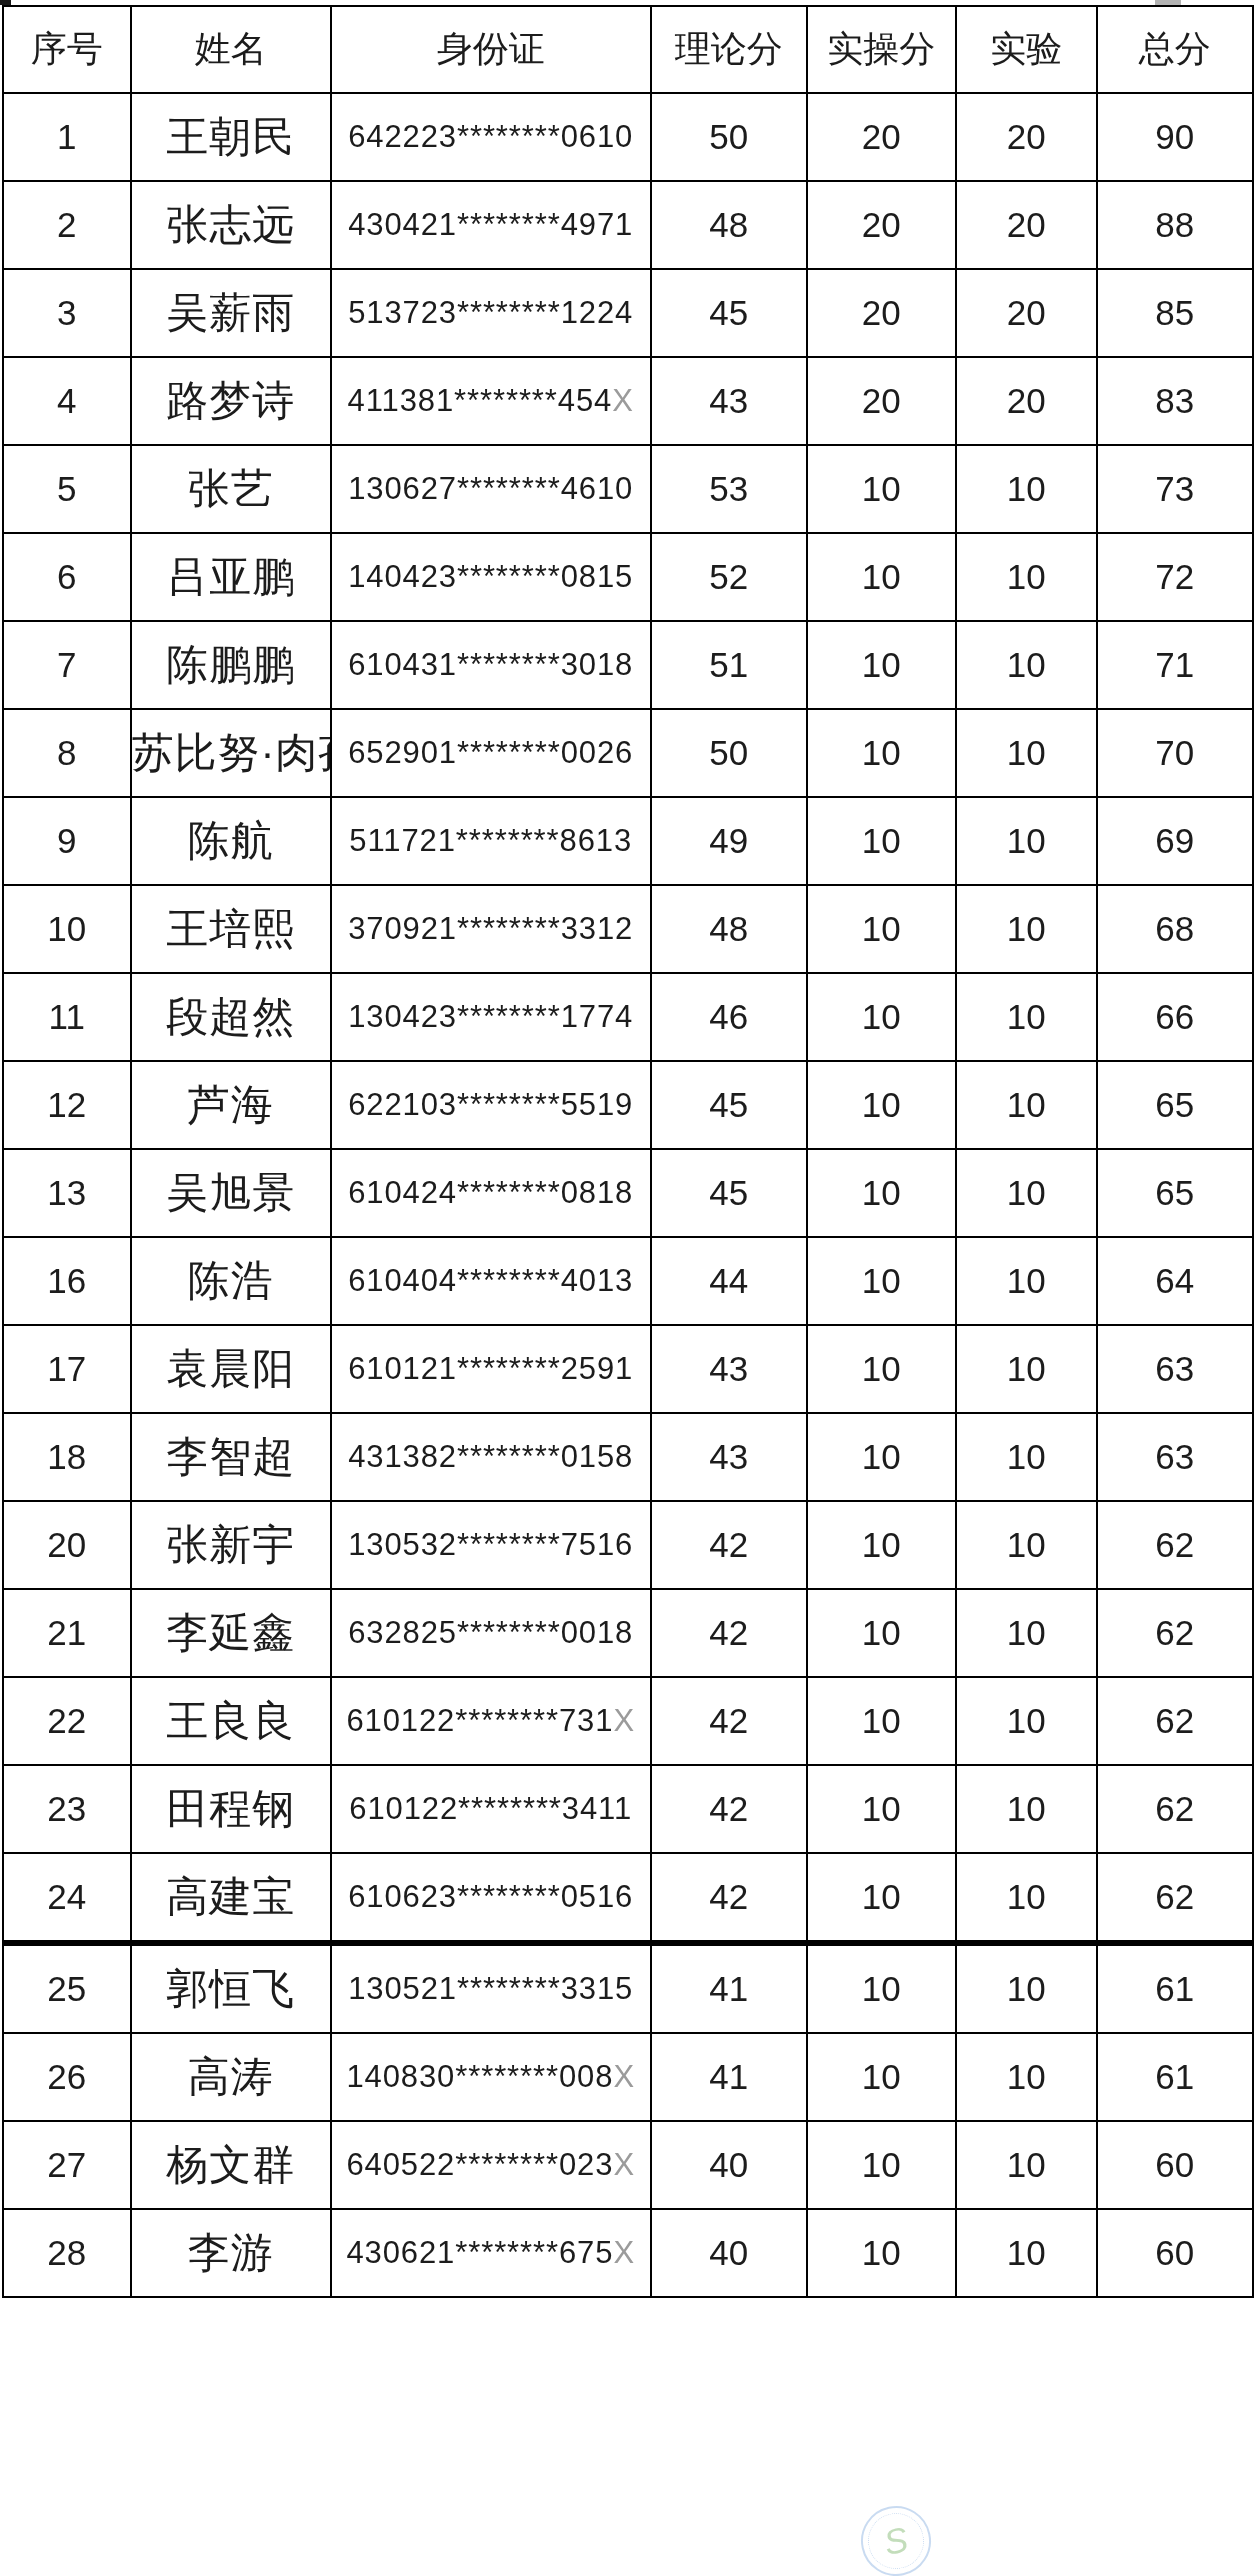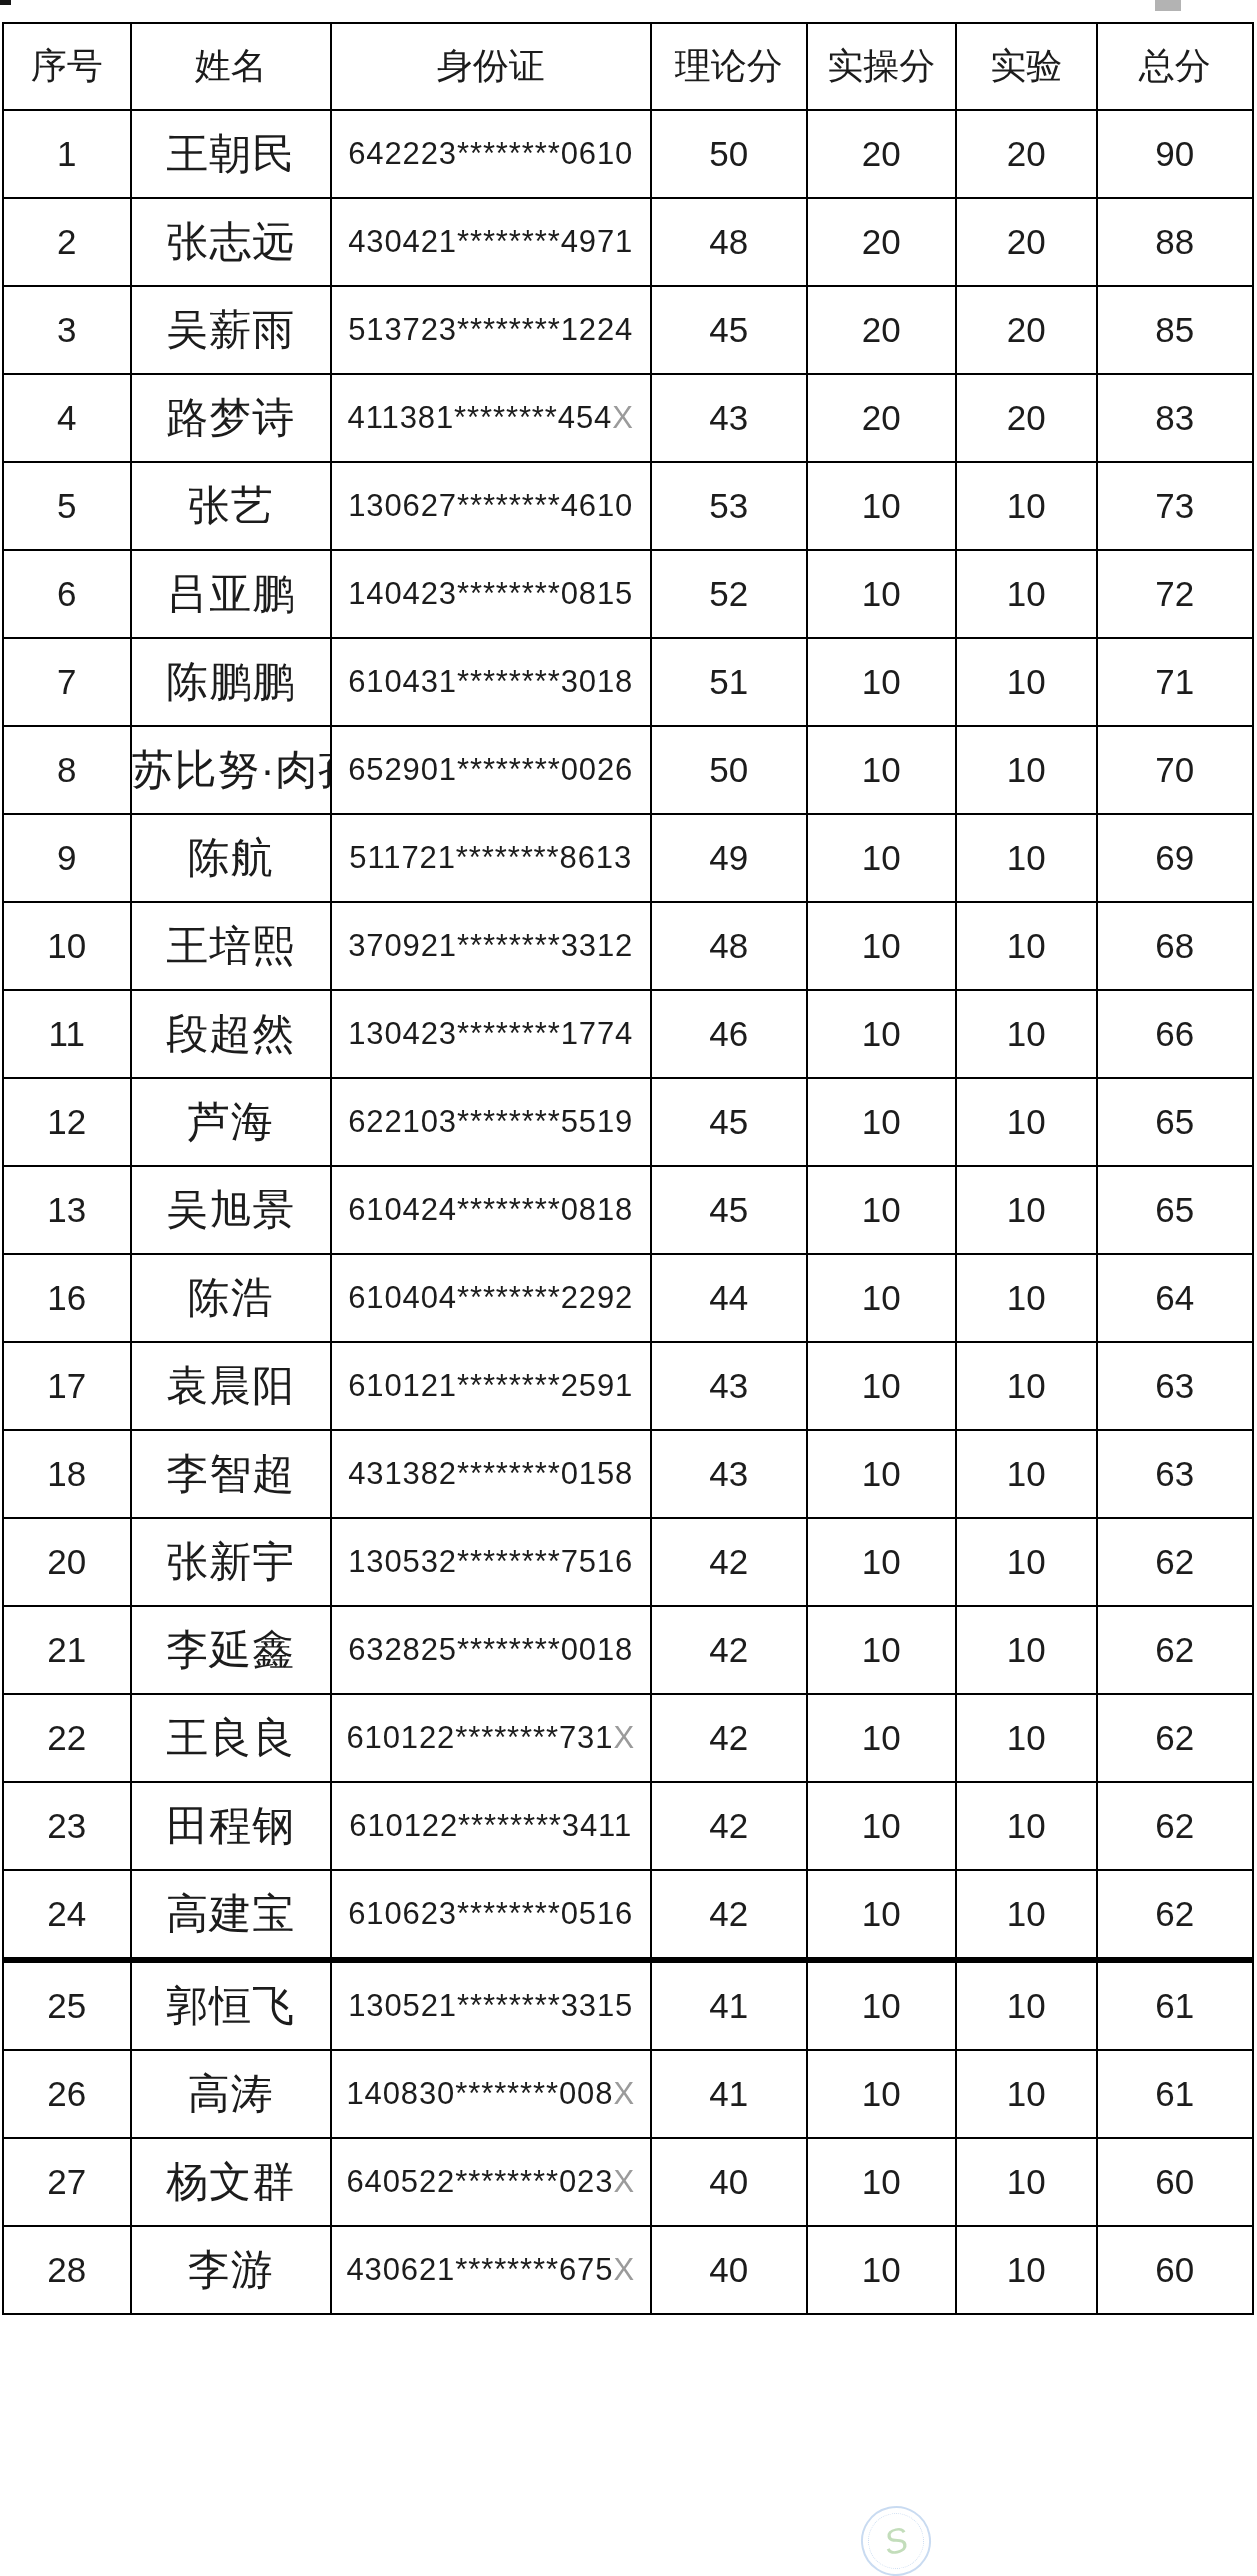--- a/index.html
+++ b/index.html
@@ -3,21 +3,21 @@
 <meta charset="utf-8">
 <style>
   html, body { margin:0; padding:0; }
   body {
     width:1257px; height:2576px; position:relative; overflow:hidden;
     background:#ffffff; color:#1c1c1c;
     font-family:"Liberation Sans","DejaVu Sans",sans-serif;
   }
   table.score-table {
     position:absolute; left:1.7px; top:5.2px; width:1252px;
-    border-collapse:collapse; table-layout:fixed;margin-top:17px;
+    border-collapse:collapse; table-layout:fixed;
   }
   th, td {
     border:2.6px solid #000;
     text-align:center; vertical-align:middle;
     padding:0; overflow:hidden; white-space:nowrap;
     background:#fff;
   }
   thead th { height:85px; font-size:36px; font-weight:400; }
   tbody td { height:86px; }
   .c-no   { font-size:35px; }
@@ -190,21 +190,21 @@
     <td class="c-name">吴旭景</td>
     <td class="c-id"><span class="id-main">610424********0818</span><span class="id-x"></span></td>
     <td class="c-num">45</td>
     <td class="c-num">10</td>
     <td class="c-num">10</td>
     <td class="c-num">65</td>
   </tr>
       <tr>
     <td class="c-no">16</td>
     <td class="c-name">陈浩</td>
-    <td class="c-id"><span class="id-main">610404********2292</span><span class="id-x"></span></td>
+    <td class="c-id"><span class="id-main">610404********4013</span><span class="id-x"></span></td>
     <td class="c-num">44</td>
     <td class="c-num">10</td>
     <td class="c-num">10</td>
     <td class="c-num">64</td>
   </tr>
       <tr>
     <td class="c-no">17</td>
     <td class="c-name">袁晨阳</td>
     <td class="c-id"><span class="id-main">610121********2591</span><span class="id-x"></span></td>
     <td class="c-num">43</td>

